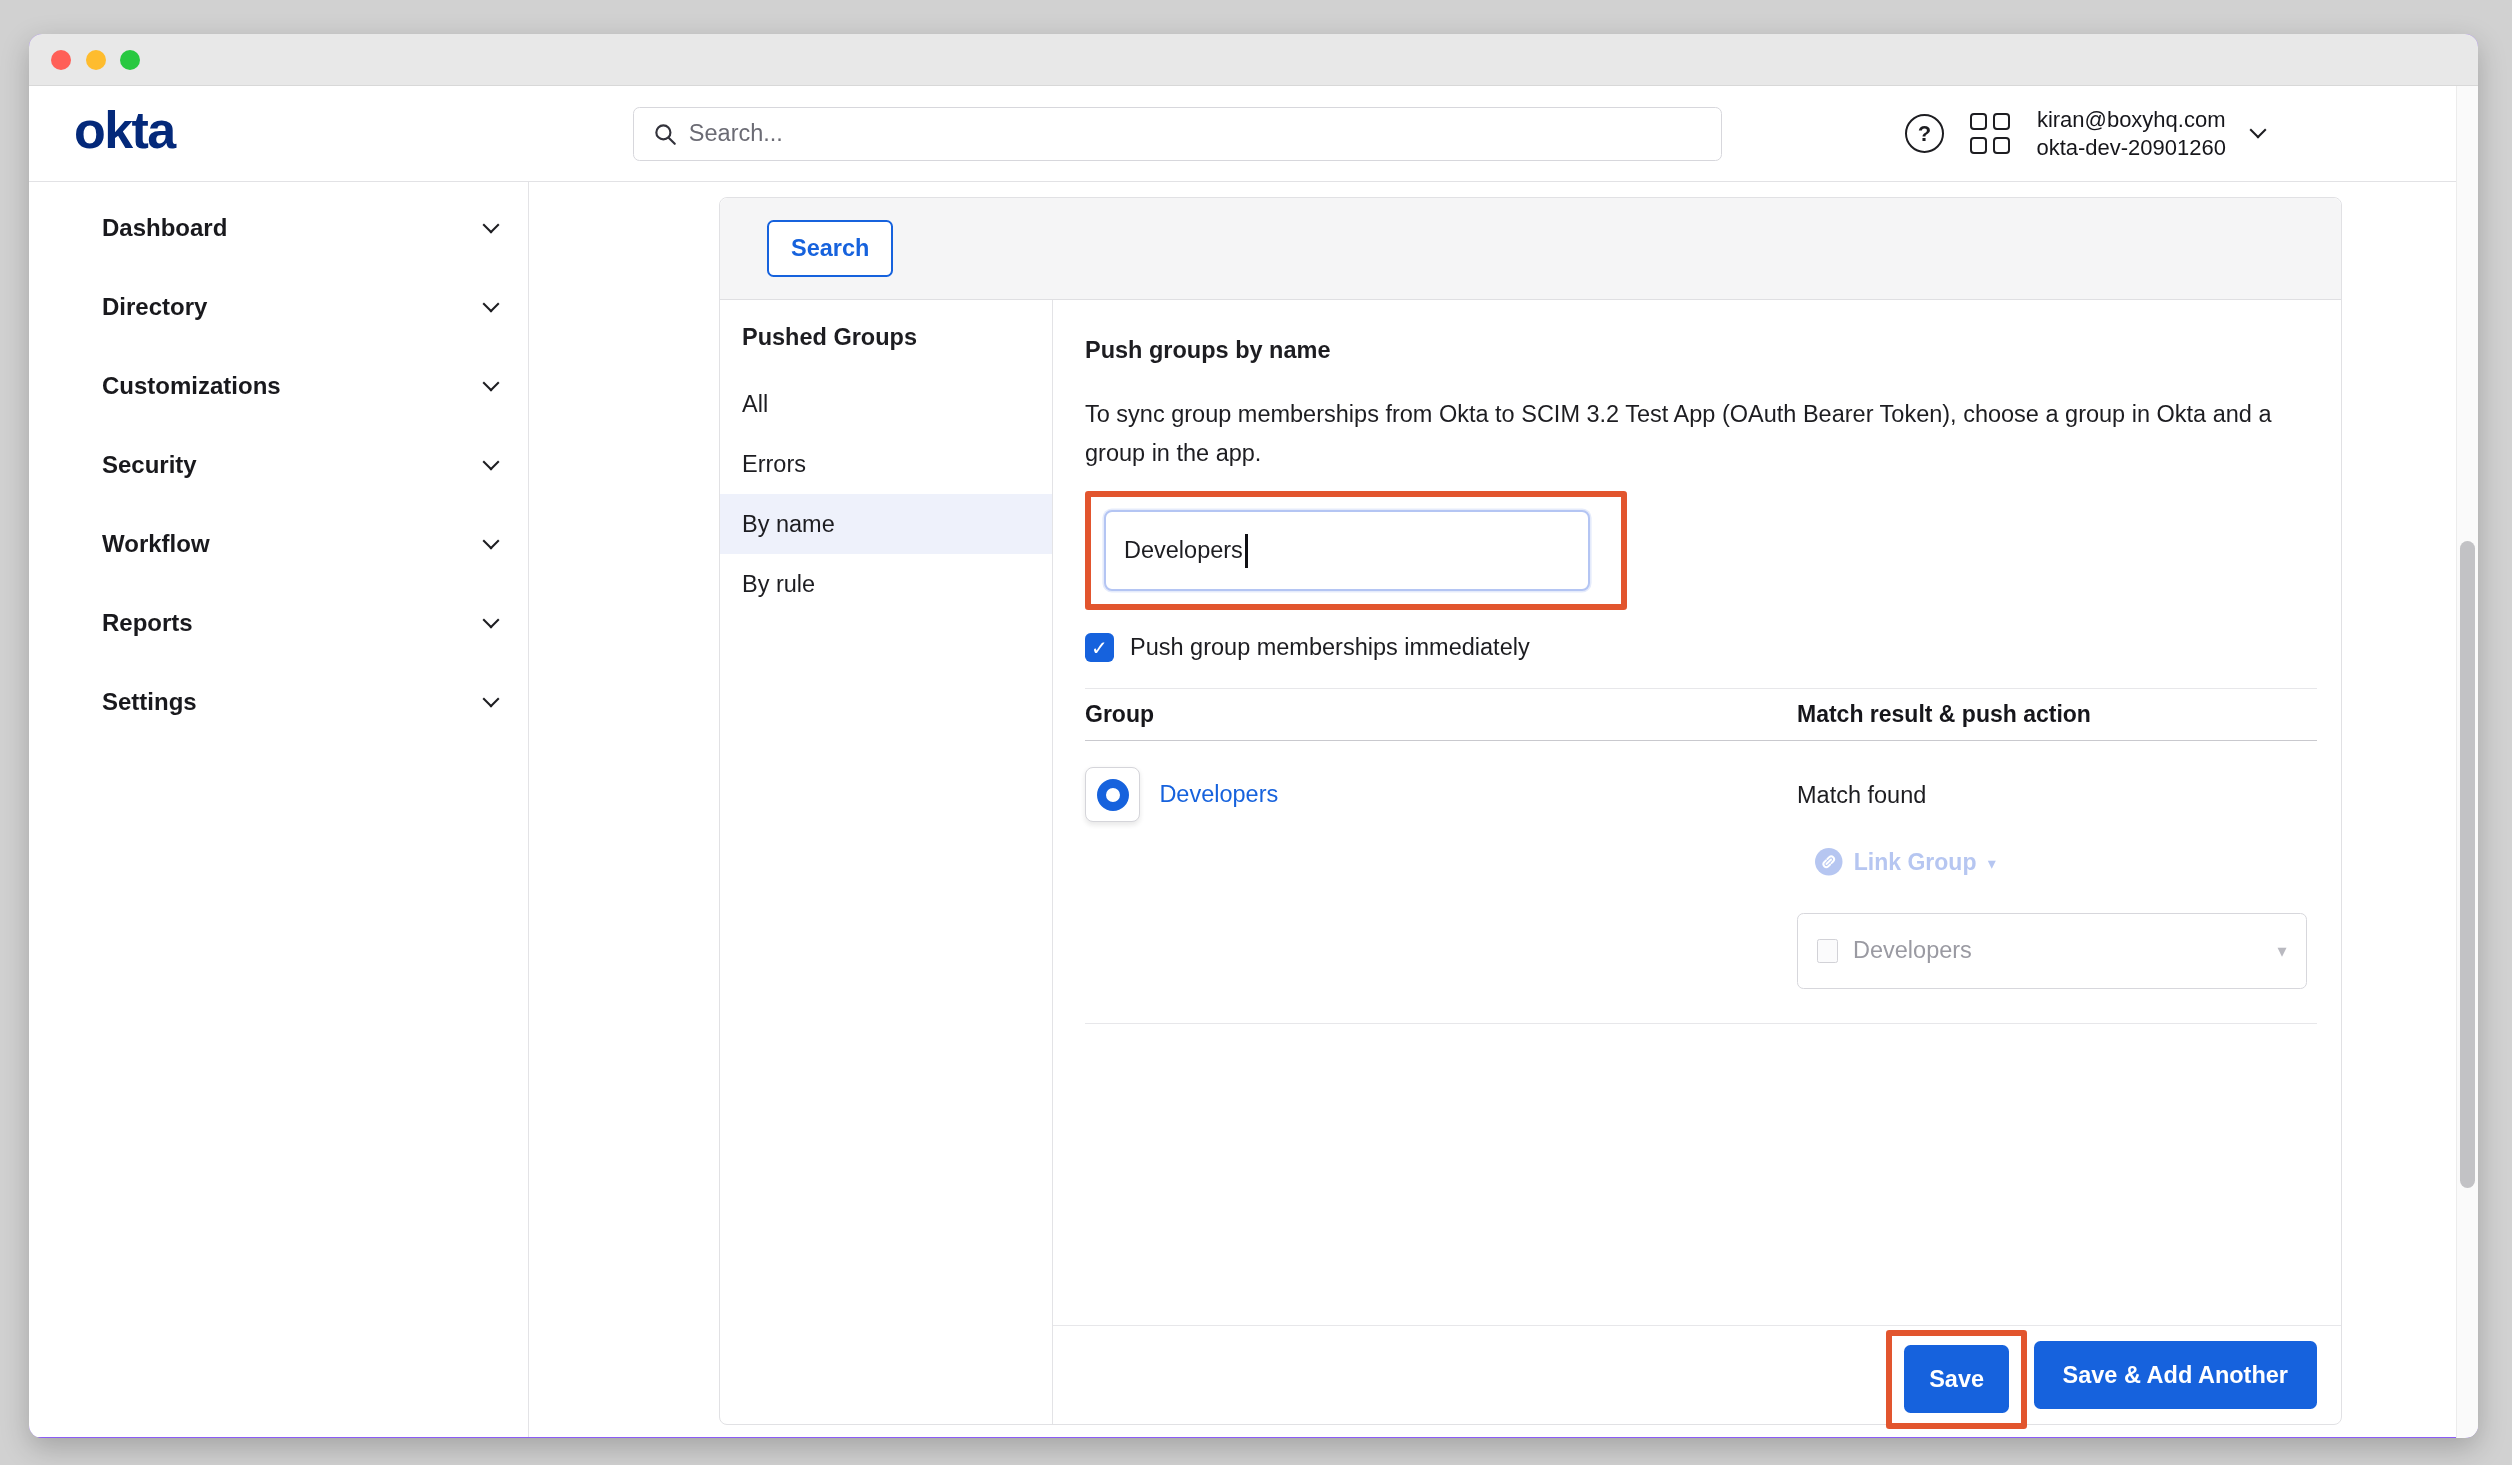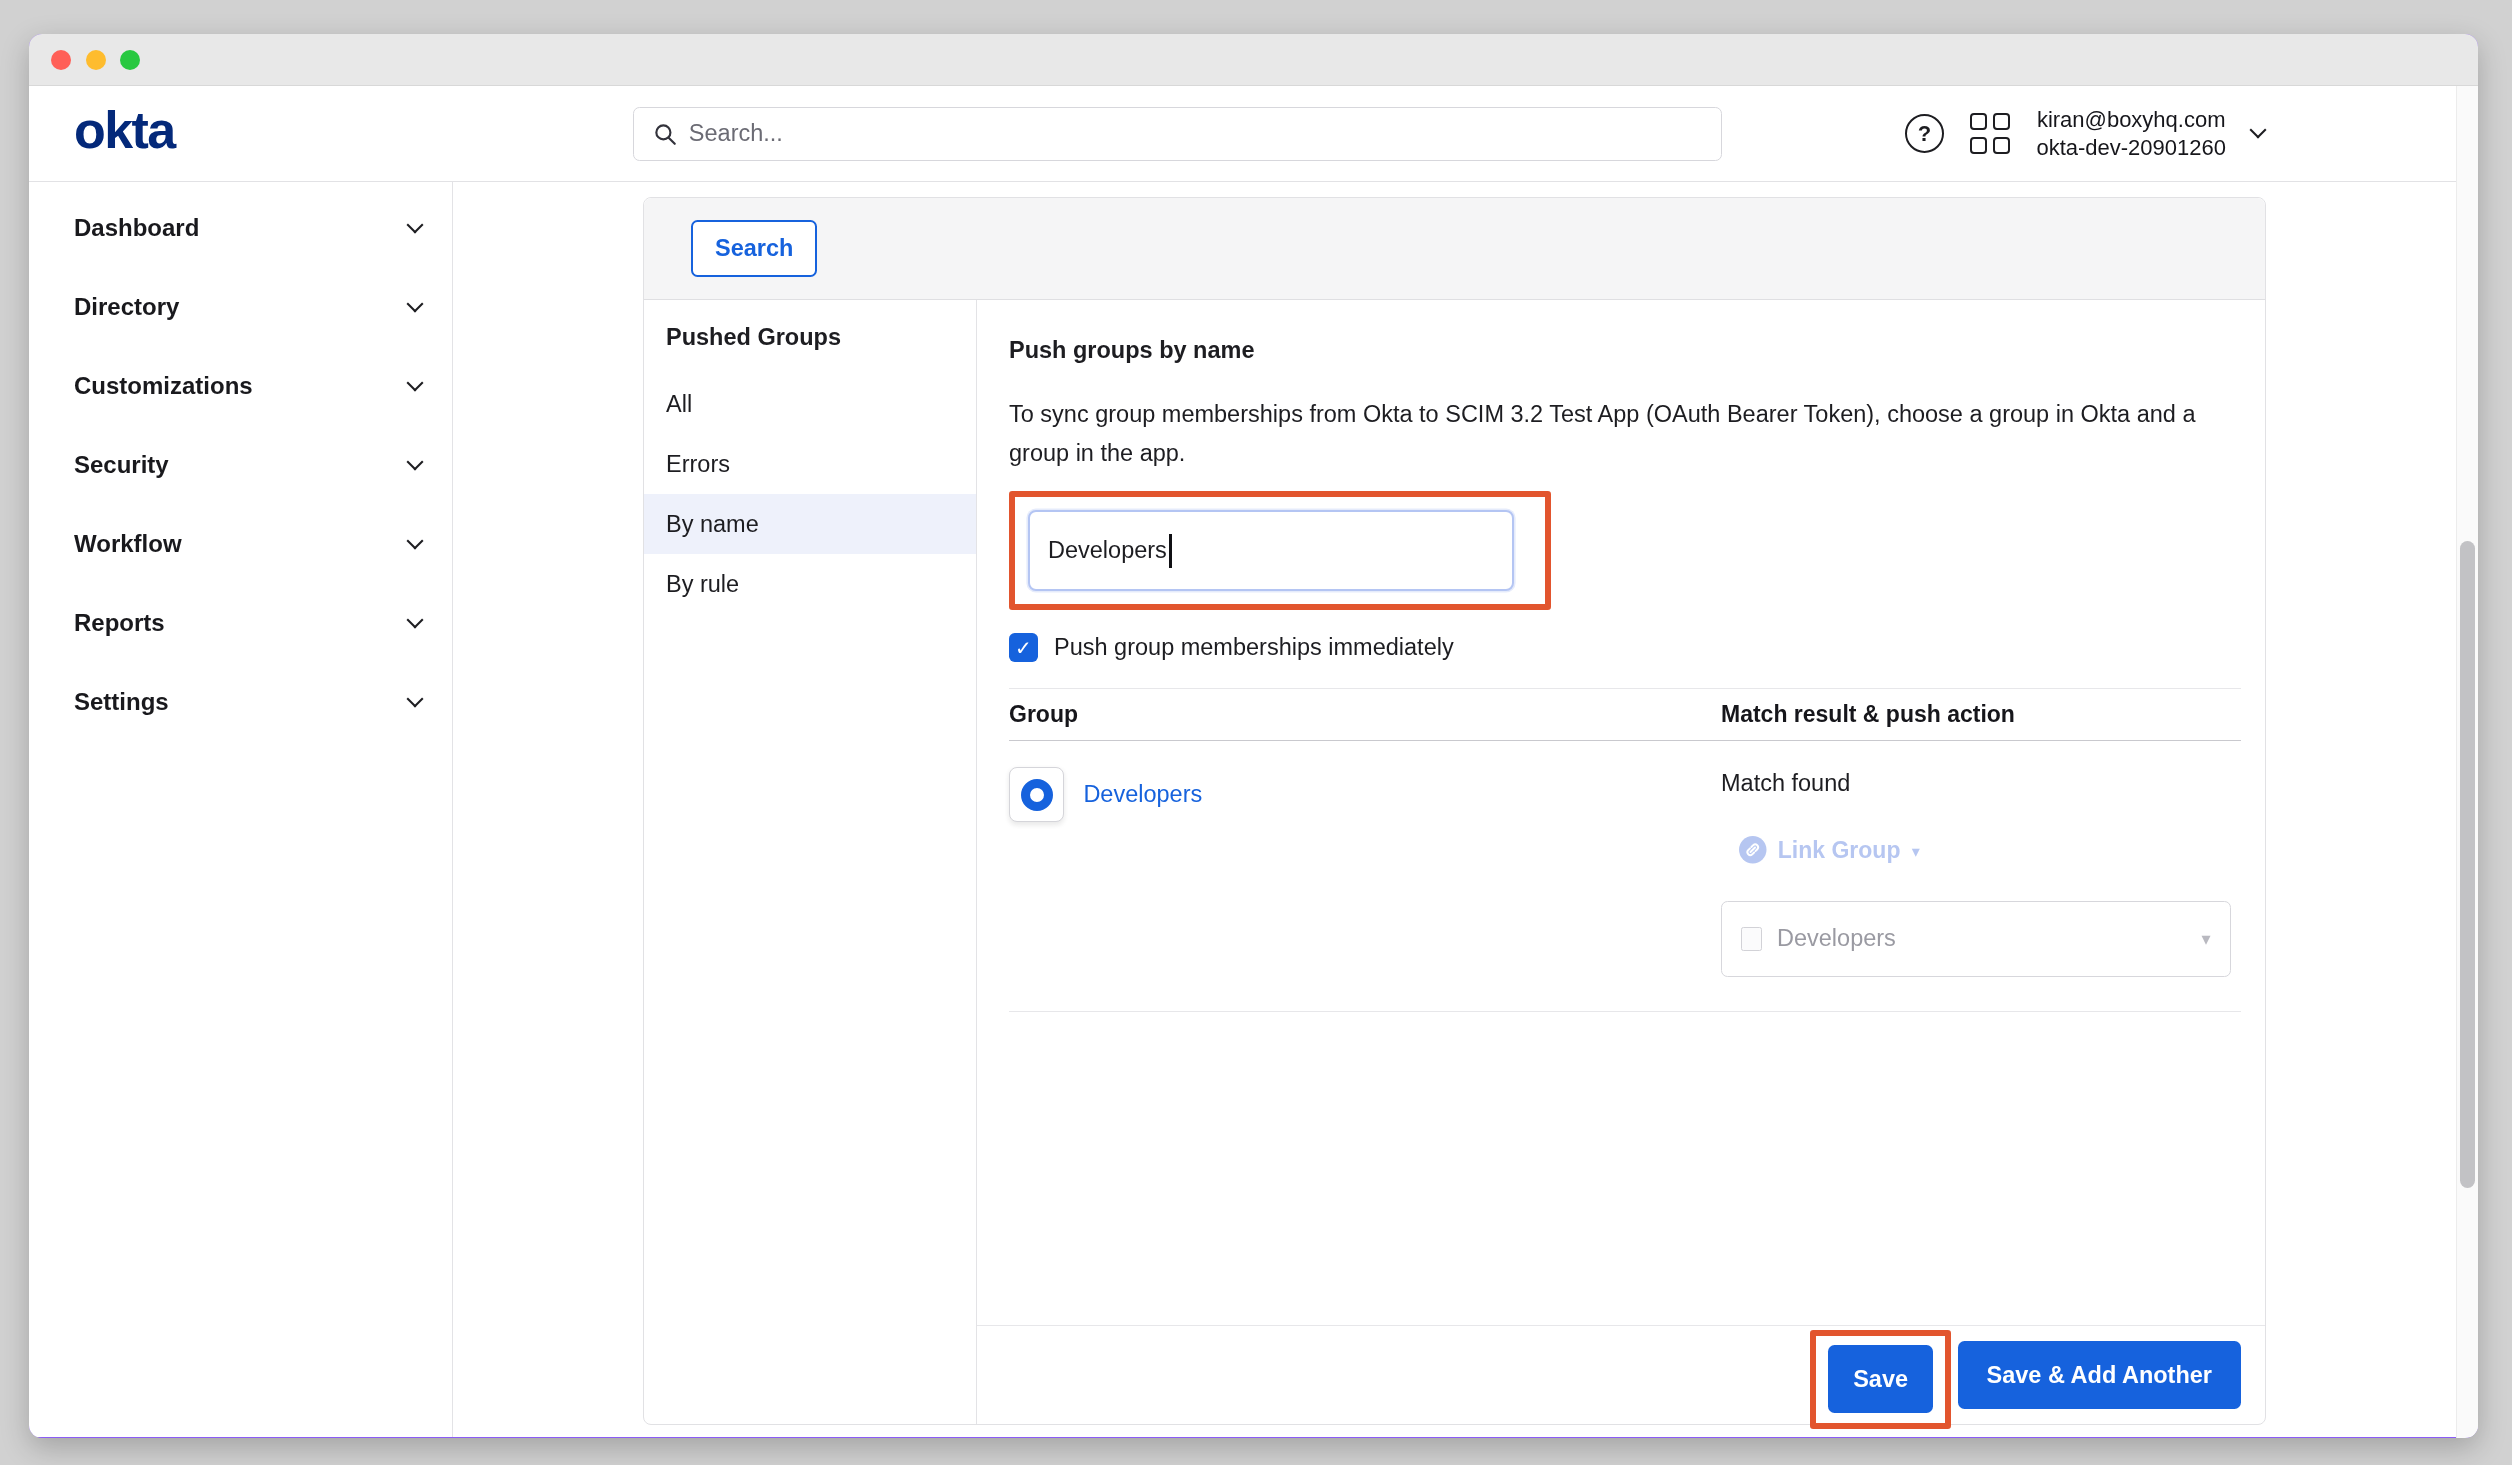--- a/index.html
+++ b/index.html
@@ -54,21 +54,21 @@
   .grid-icon { display: grid; grid-template-columns: 17px 17px; grid-template-rows: 17px 17px; gap: 6.5px; }
   .grid-icon span { border: 2.4px solid #1d1d21; border-radius: 4px; }
   .account { text-align: center; font-size: 22px; line-height: 27.5px; color: #16161b; }
   .chev {
     width: 12px; height: 12px;
     border-right: 2.4px solid #1d1d21; border-bottom: 2.4px solid #1d1d21;
     transform: rotate(45deg); display: inline-block; margin-top: -6.5px;
   }
   
   .main { display: flex; height: 1255px; background: #fff; }
-  .sidebar { width: 424px; border-right: 1.6px solid #e3e3e6; padding-top: 6.5px; flex: none; }
+  .sidebar { width: 500px; border-right: 1.6px solid #e3e3e6; padding-top: 6.5px; flex: none; padding-left: 28px; }
   .side-item {
     height: 79px; display: flex; align-items: center; justify-content: space-between;
     padding: 0 31px 0 45px; font-size: 24px; font-weight: 600; color: #19191d; cursor: pointer;
   }
   .content { flex: 1; position: relative; }
   
   .panel {
     margin: 15.4px 0 0 190px; width: 1623px; height: 1228px;
     border: 0.8px solid #e1e1e4; border-radius: 8px;
     display: flex; flex-direction: column; background: #fff;
@@ -118,21 +118,21 @@
   .col2 { flex: 1; }
   .trow { display: flex; padding: 26px 0 34px; border-bottom: 0.8px solid #e7e7ea; }
   .group-cell { display: flex; align-items: center; gap: 19.4px; height: 55px; }
   .gicon-card {
     width: 55px; height: 55px; border: 1.6px solid #d5d5da; border-radius: 8px;
     background: #fff; box-shadow: 0 2.4px 5.7px rgba(29,29,33,.10);
     display: flex; align-items: center; justify-content: center; flex: none;
   }
   .ring { width: 32px; height: 32px; border-radius: 50%; border: 9px solid #1662dd; background: #fff; }
   .group-link { color: #1662dd; font-size: 23.5px; text-decoration: none; cursor: pointer; }
-  .match-status { font-size: 23.5px; margin-top: 3px; }
+  .match-status { font-size: 23.5px; margin-top: 15px; }
   .linkgroup { margin-top: 39px; display: flex; align-items: center; gap: 11.3px; padding-left: 18px; }
   .linkgroup-label { color: #b6c6f1; font-size: 23px; font-weight: 700; }
   .lg-caret { color: #b6c6f1; font-size: 16px; padding-top: 3.2px; }
   .gselect {
     margin-top: 37px; width: 510px; height: 76px;
     border: 1.6px solid #d7d7dc; border-radius: 6.5px; background: #fff;
     display: flex; align-items: center; padding: 0 19.4px; gap: 14.6px;
   }
   .gselect .sq { width: 21px; height: 24px; border: 1.6px solid #d2d2d7; border-radius: 2.4px; background: #fbfbfc; flex: none; }
   .gselect-value { color: #9a9aa2; font-size: 23.5px; }

